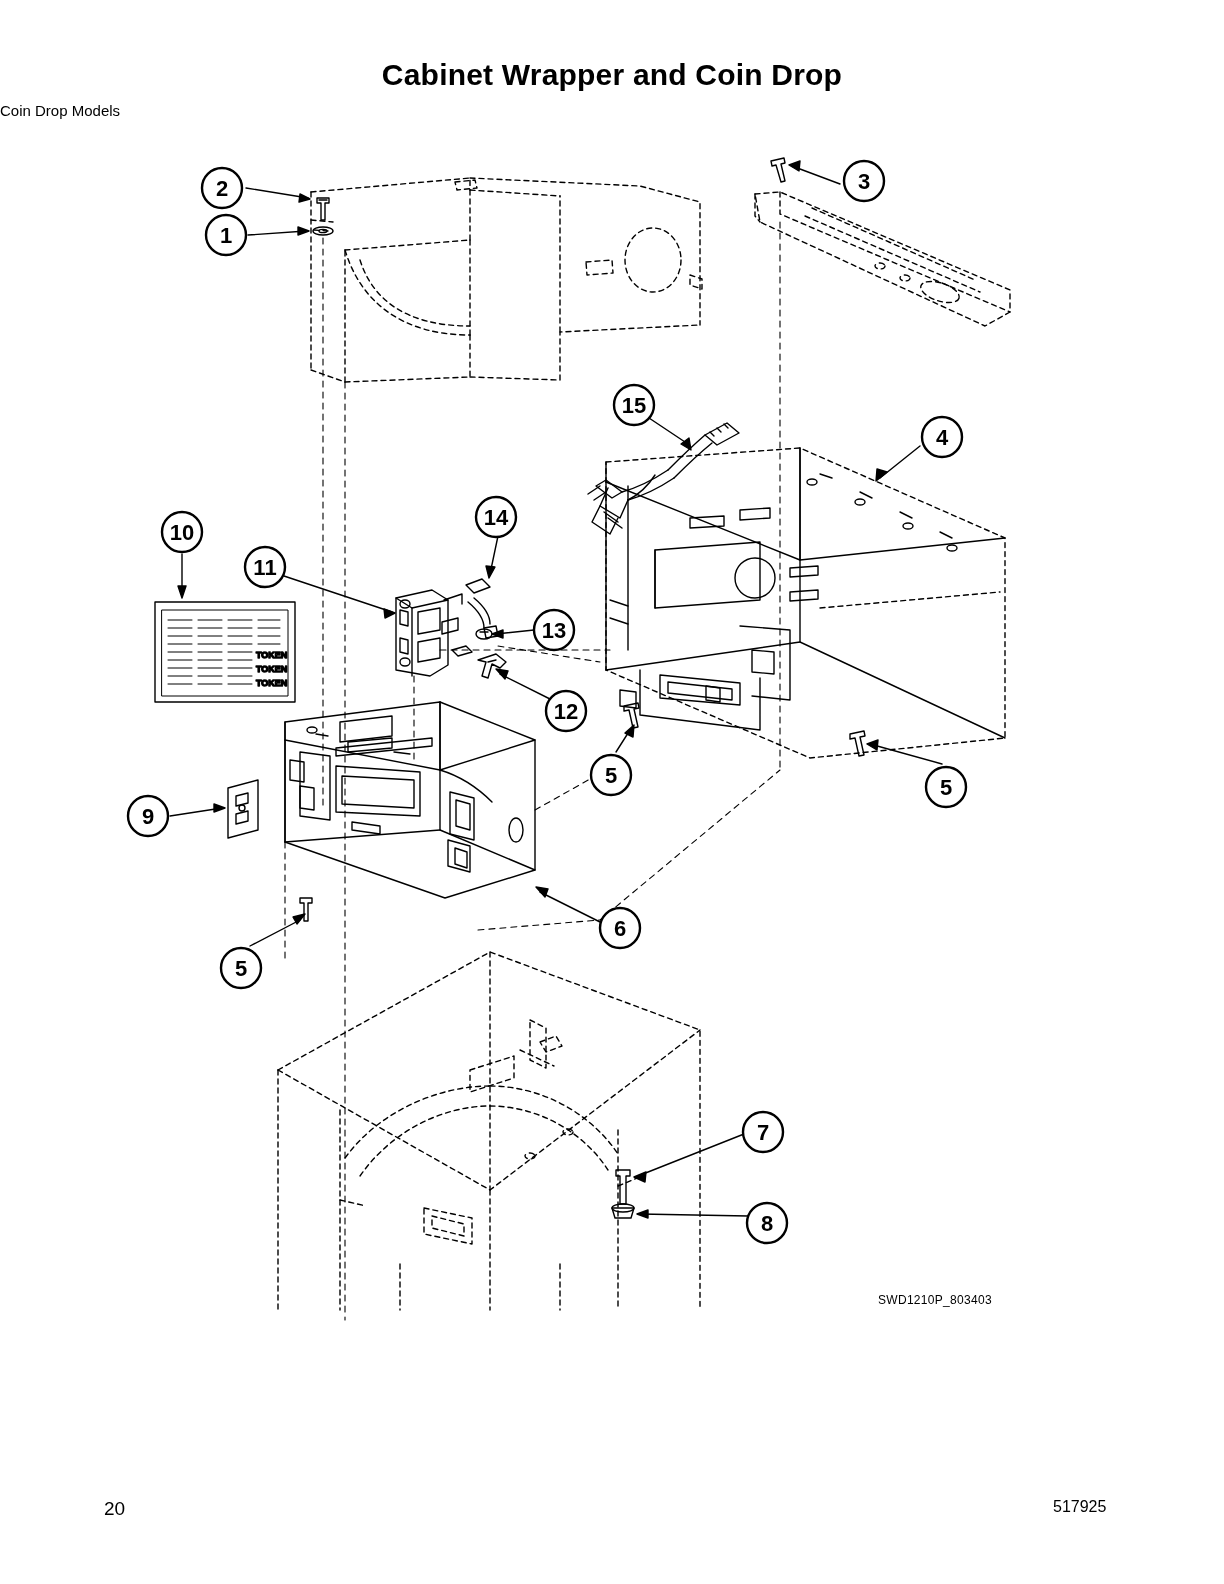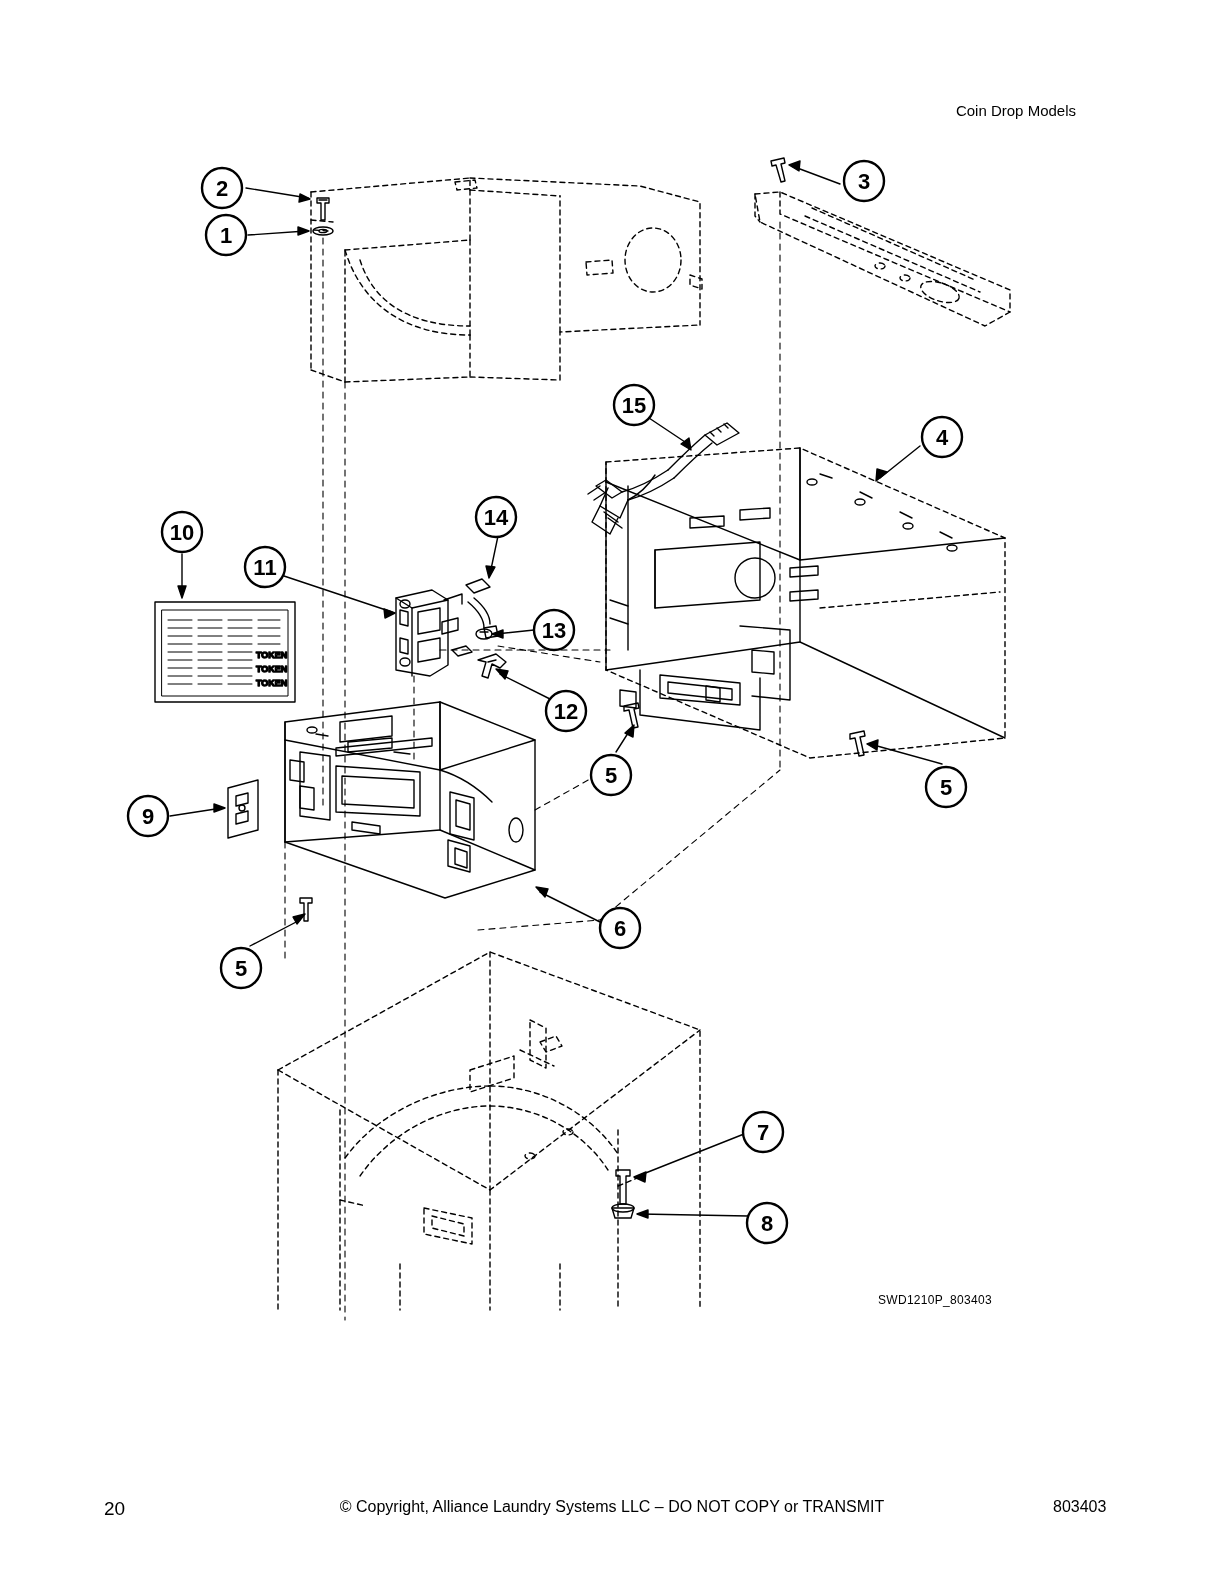--- a/index.html
+++ b/index.html
@@ -27,21 +27,21 @@
     text-align: center;
     font-size: 30px;
     font-weight: bold;
     letter-spacing: 0.2px;
   }
   .subtitle {
     position: absolute;
     top: 102px;
     left: 0;
     width: 1076px;
-    text-align: right;
+    text-align: left;
     font-size: 15px;
   }
   .drawing {
     position: absolute;
     top: 130px;
     left: 0;
     width: 1224px;
     height: 1250px;
   }
   .drawing svg {
@@ -85,20 +85,21 @@
     font-family: "Liberation Sans", sans-serif;
     font-weight: bold;
     font-size: 9px;
   }
 </style>
 </head>
 <body>
 
 <div class="page">
 
+  <div class="title">Cabinet Wrapper and Coin Drop</div>
   <div class="subtitle">Coin Drop Models</div>
 
   <div class="drawing">
     <svg width="1224" height="1250" viewBox="0 0 1224 1250" xmlns="http://www.w3.org/2000/svg">
       <g fill="none" stroke="#000" stroke-width="1.4" stroke-linejoin="round" stroke-linecap="round">
 
         <g stroke-dasharray="5,4">
           <path d="M311 62 L311 240"></path>
           <path d="M311 62 L470 48 L470 60"></path>
           <path d="M470 48 L640 56 L700 72 L700 195"></path>
@@ -435,16 +436,15 @@
           <circle cx="767" cy="1093" r="20" fill="#fff" stroke="#000" stroke-width="2.4"></circle>
           <text class="callout" x="767" y="1101">8</text>
         </g>
       </g>
     </svg>
   </div>
 
   <div class="figcode">SWD1210P_803403</div>
 
   <div class="footer-page">20</div>
-  <div class="footer-copy">© Copyright, Alliance Laundry Systems LLC – DO NOT COPY or TRANSMIT</div>
-  <div class="footer-doc">803403</div>
+  <div class="footer-doc">517925</div>
 
 </div>
 
 </body></html>

